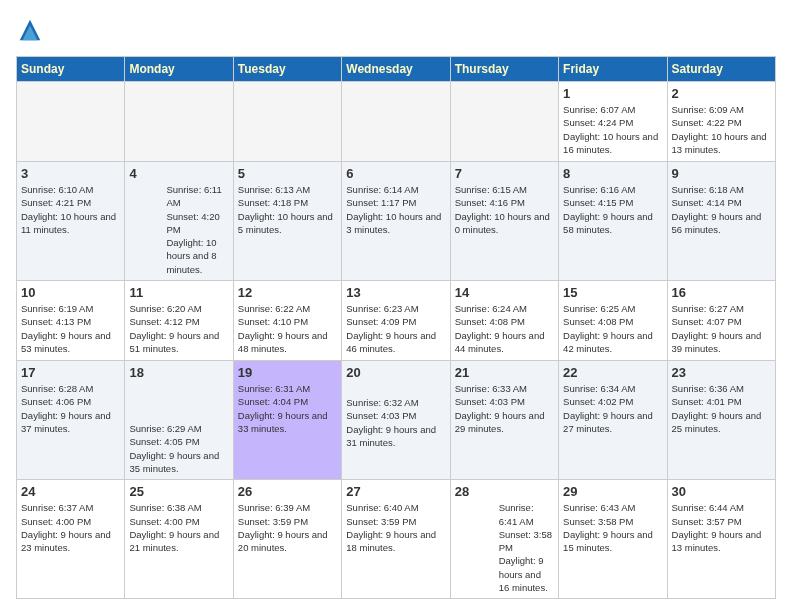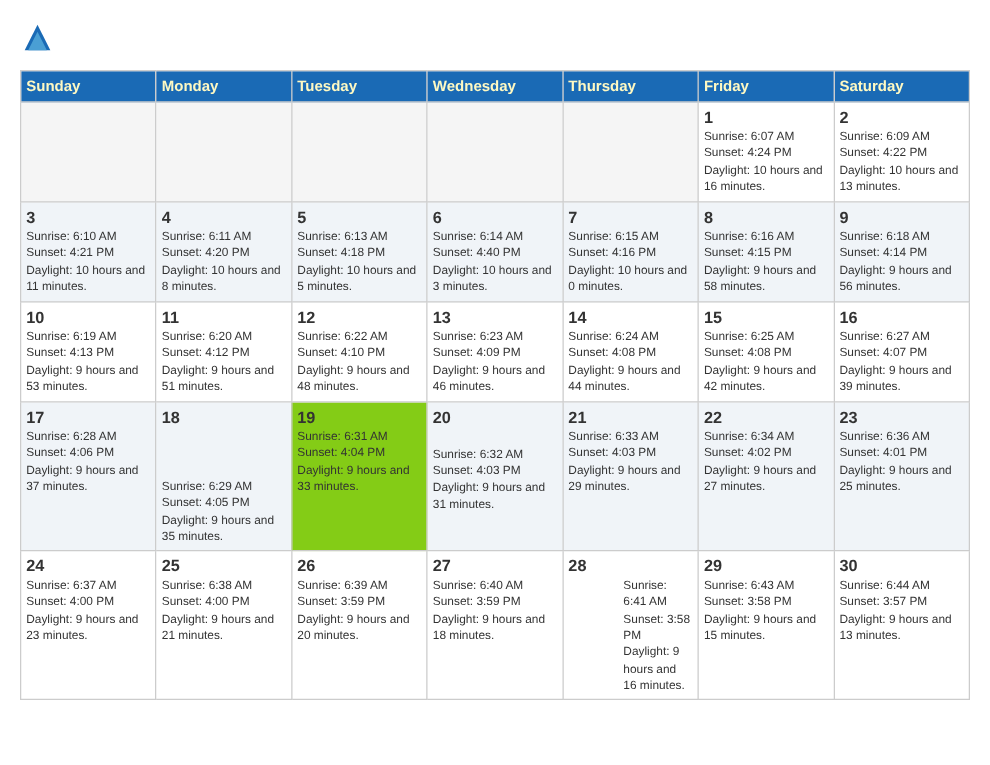--- a/index.html
+++ b/index.html
@@ -145,34 +145,34 @@
       </tr>
       <tr>
         <td style="background: rgb(240, 244, 248);">
           <span class="day-num">3</span>
           <div class="day-info" style="white-space: pre-line;">Sunrise: 6:10 AM
 Sunset: 4:21 PM
 Daylight: 10 hours and 11 minutes.</div>
         </td>
         <td style="background: rgb(240, 244, 248);">
           <span class="day-num">4</span>
-          <div class="day-info" style="white-space: pre-line;">Sunrise: 6:11 AM
+          <div class="day-info" style="white-space: pre-line; margin-left: 37px;">Sunrise: 6:11 AM
 Sunset: 4:20 PM
 Daylight: 10 hours and 8 minutes.</div>
         </td>
         <td style="background: rgb(240, 244, 248);">
           <span class="day-num">5</span>
           <div class="day-info" style="white-space: pre-line;">Sunrise: 6:13 AM
 Sunset: 4:18 PM
 Daylight: 10 hours and 5 minutes.</div>
         </td>
         <td style="background: rgb(240, 244, 248);">
           <span class="day-num">6</span>
           <div class="day-info" style="white-space: pre-line;">Sunrise: 6:14 AM
-Sunset: 4:40 PM
+Sunset: 1:17 PM
 Daylight: 10 hours and 3 minutes.</div>
         </td>
         <td style="background: rgb(240, 244, 248);">
           <span class="day-num">7</span>
           <div class="day-info" style="white-space: pre-line;">Sunrise: 6:15 AM
 Sunset: 4:16 PM
 Daylight: 10 hours and 0 minutes.</div>
         </td>
         <td style="background: rgb(240, 244, 248);">
           <span class="day-num">8</span>
@@ -237,21 +237,21 @@
           <div class="day-info" style="white-space: pre-line;">Sunrise: 6:28 AM
 Sunset: 4:06 PM
 Daylight: 9 hours and 37 minutes.</div>
         </td>
         <td style="background: rgb(240, 244, 248);">
           <span class="day-num">18</span>
           <div class="day-info" style="white-space: pre-line; margin-top: 42px;">Sunrise: 6:29 AM
 Sunset: 4:05 PM
 Daylight: 9 hours and 35 minutes.</div>
         </td>
-        <td style="background: #84cc16;">
+        <td style="background: #c4b5fd;">
           <span class="day-num">19</span>
           <div class="day-info" style="white-space: pre-line;">Sunrise: 6:31 AM
 Sunset: 4:04 PM
 Daylight: 9 hours and 33 minutes.</div>
         </td>
         <td style="background: rgb(240, 244, 248);">
           <span class="day-num">20</span>
           <div class="day-info" style="white-space: pre-line; margin-top: 16px;">Sunrise: 6:32 AM
 Sunset: 4:03 PM
 Daylight: 9 hours and 31 minutes.</div>

